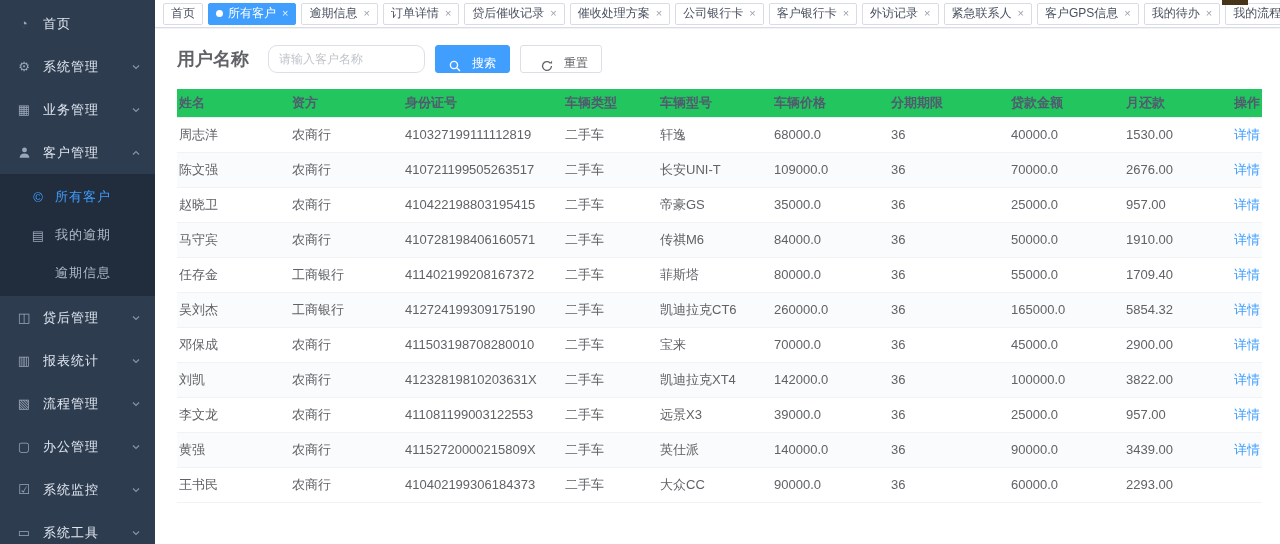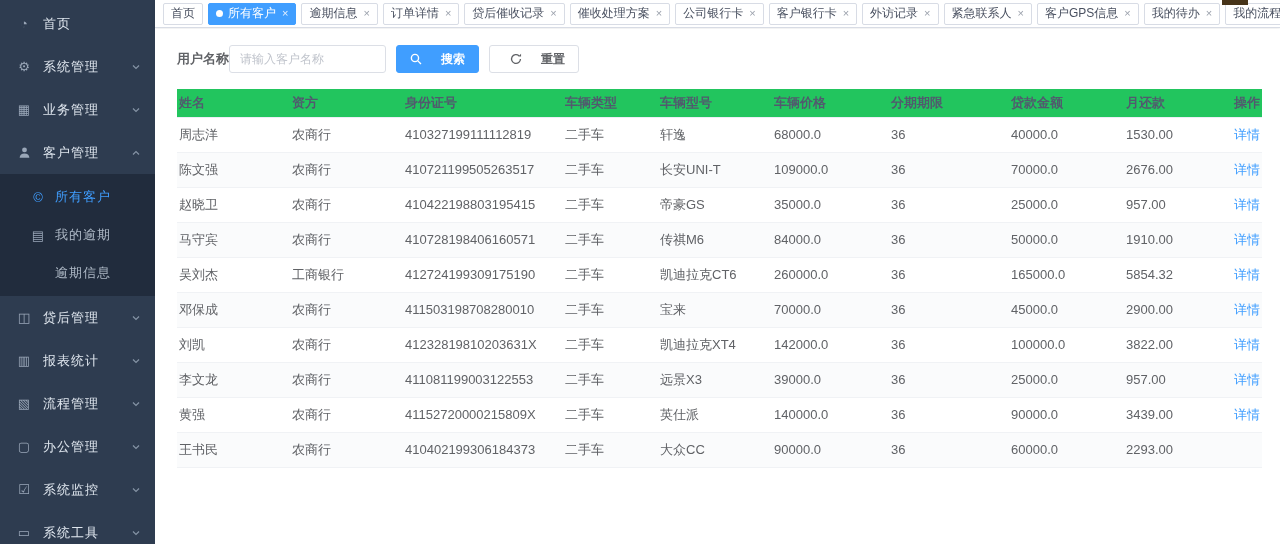--- a/index.html
+++ b/index.html
@@ -39,27 +39,27 @@
   .tab .dot{ width:7px; height:7px; border-radius:50%; background:#fff; flex:none; }
   .tab .tab-close{ font-size:11px; color:#9aa0ab; line-height:1; margin-left:1px; }
   .tab.active{ background:var(--accent); border-color:var(--accent); color:#fff; }
   .tab.active .tab-close{ color:#e6f1ff; }
   .artifact{ position:absolute; left:1222px; top:0; width:26px; height:5px; background:#473419; }
 
   
   .content{ position:absolute; left:155px; top:29px; width:1125px; height:515px;
     background:#fff; padding:0 18px 0 22px; }
   .search-row{ margin-top:16px; height:28px; display:flex; align-items:center; }
-  .search-label{ font-size:13px; font-weight:bold; color:#606266; }
-  .search-input{ width:157px; height:28px; border:1px solid #dcdfe6; border-radius:3px;
+  .search-label{ font-size:18px; font-weight:bold; color:#606266; margin-right:19px; }
+  .search-input{ width:157px; height:28px; border:1px solid #dcdfe6; border-radius:9px;
     padding:0 10px; font-size:12px; color:#606266; outline:none;
     font-family:"Liberation Sans","DejaVu Sans",sans-serif; }
   .search-input::placeholder{ color:#c0c4cc; }
-  .btn{ height:28px; display:inline-flex; align-items:center; gap:19px; border-radius:3px;
-    font-size:12px; padding:0 13px; cursor:pointer; border:1px solid transparent;font-weight:bold; }
+  .btn{ height:28px; display:inline-flex; align-items:flex-end; gap:11px; border-radius:3px;
+    font-size:12px; padding:0 13px; cursor:pointer; border:1px solid transparent; }
   .btn-search{ background:var(--accent); border-color:var(--accent); color:#fff; margin-left:10px; }
   .btn-reset{ background:#fff; border-color:#dcdfe6; color:#606266; margin-left:10px;padding-left:20px; }
 
   
   .table-wrap{ margin-top:16px; }
   table{ width:100%; border-collapse:collapse; table-layout:fixed; }
   thead th{ background:#22c55e; height:28px; font-size:13px; font-weight:bold;
     color:#515a6e; text-align:left; padding:0 2px; border-bottom:1px solid #ebeef5; }
   tbody td{ height:35px; font-size:13px; color:#606266; padding:0 2px;
     border-bottom:1px solid #f0f2f5; background:#fff; white-space:nowrap; overflow:hidden; }
@@ -331,20 +331,32 @@
               <td>410728198406160571</td>
               <td>二手车</td>
               <td>传祺M6</td>
               <td>84000.0</td>
               <td>36</td>
               <td>50000.0</td>
               <td>1910.00</td>
               <td><a class="link">详情</a></td>
             </tr>
             <tr>
+              <td>任存金</td>
+              <td>工商银行</td>
+              <td>411402199208167372</td>
+              <td>二手车</td>
+              <td>菲斯塔</td>
+              <td>80000.0</td>
+              <td>36</td>
+              <td>55000.0</td>
+              <td>1709.40</td>
+              <td><a class="link">详情</a></td>
+            </tr>
+            <tr>
               <td>吴刘杰</td>
               <td>工商银行</td>
               <td>412724199309175190</td>
               <td>二手车</td>
               <td>凯迪拉克CT6</td>
               <td>260000.0</td>
               <td>36</td>
               <td>165000.0</td>
               <td>5854.32</td>
               <td><a class="link">详情</a></td>

